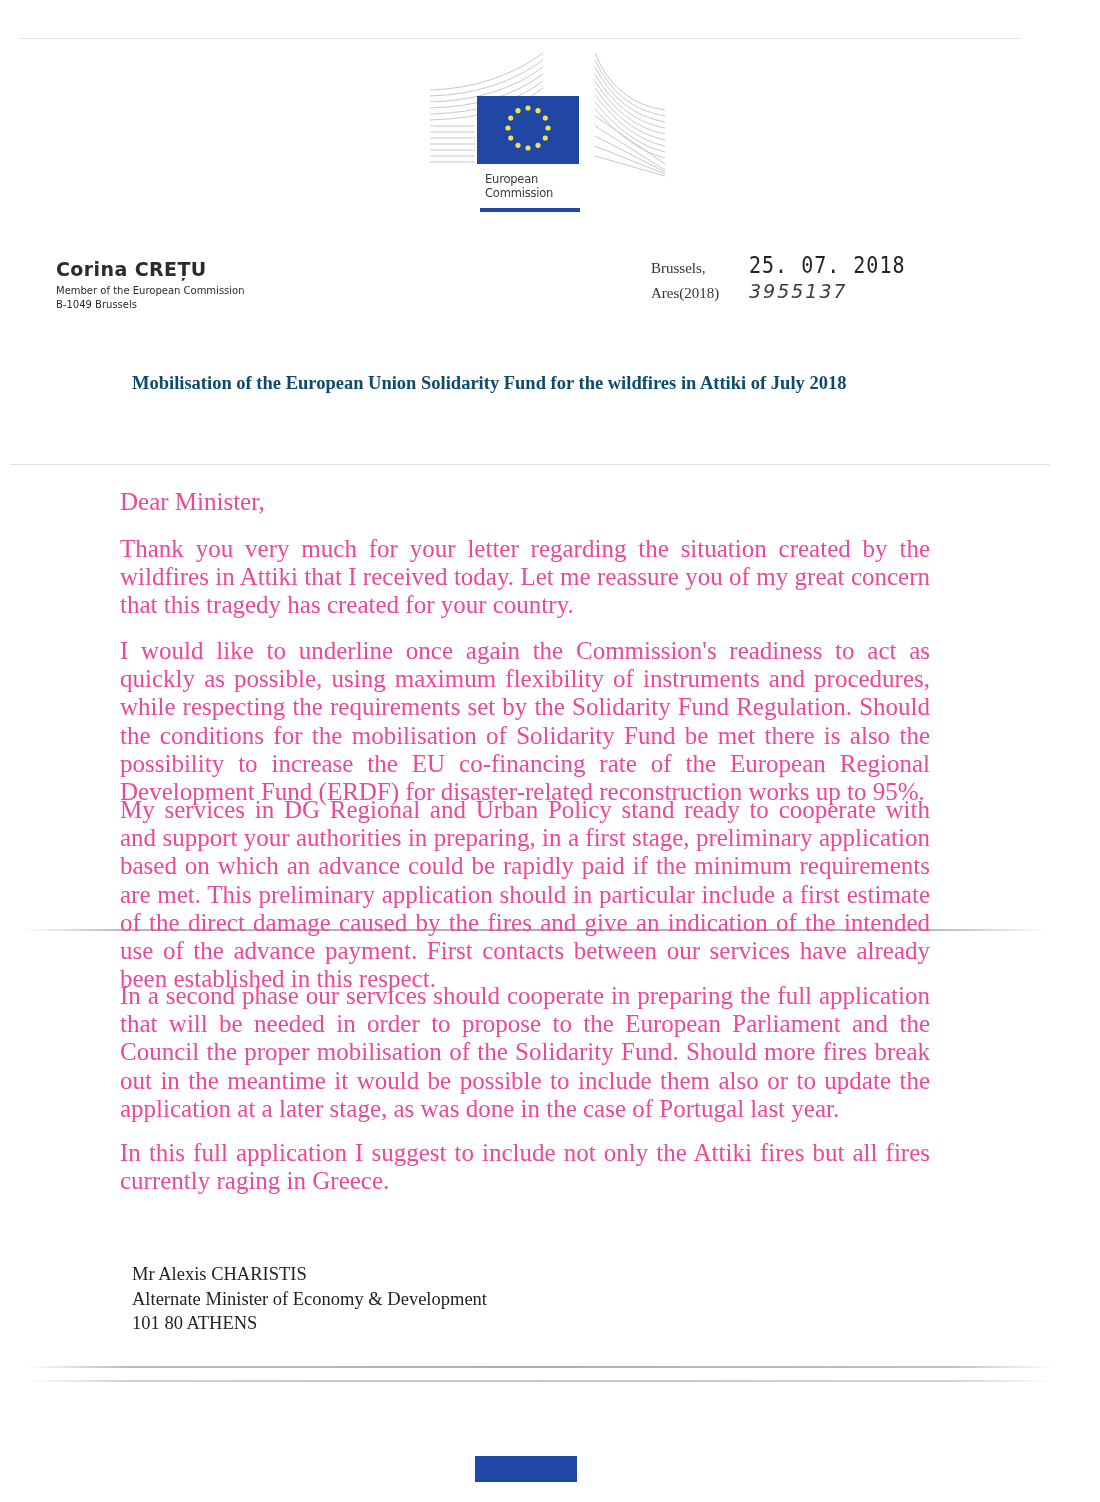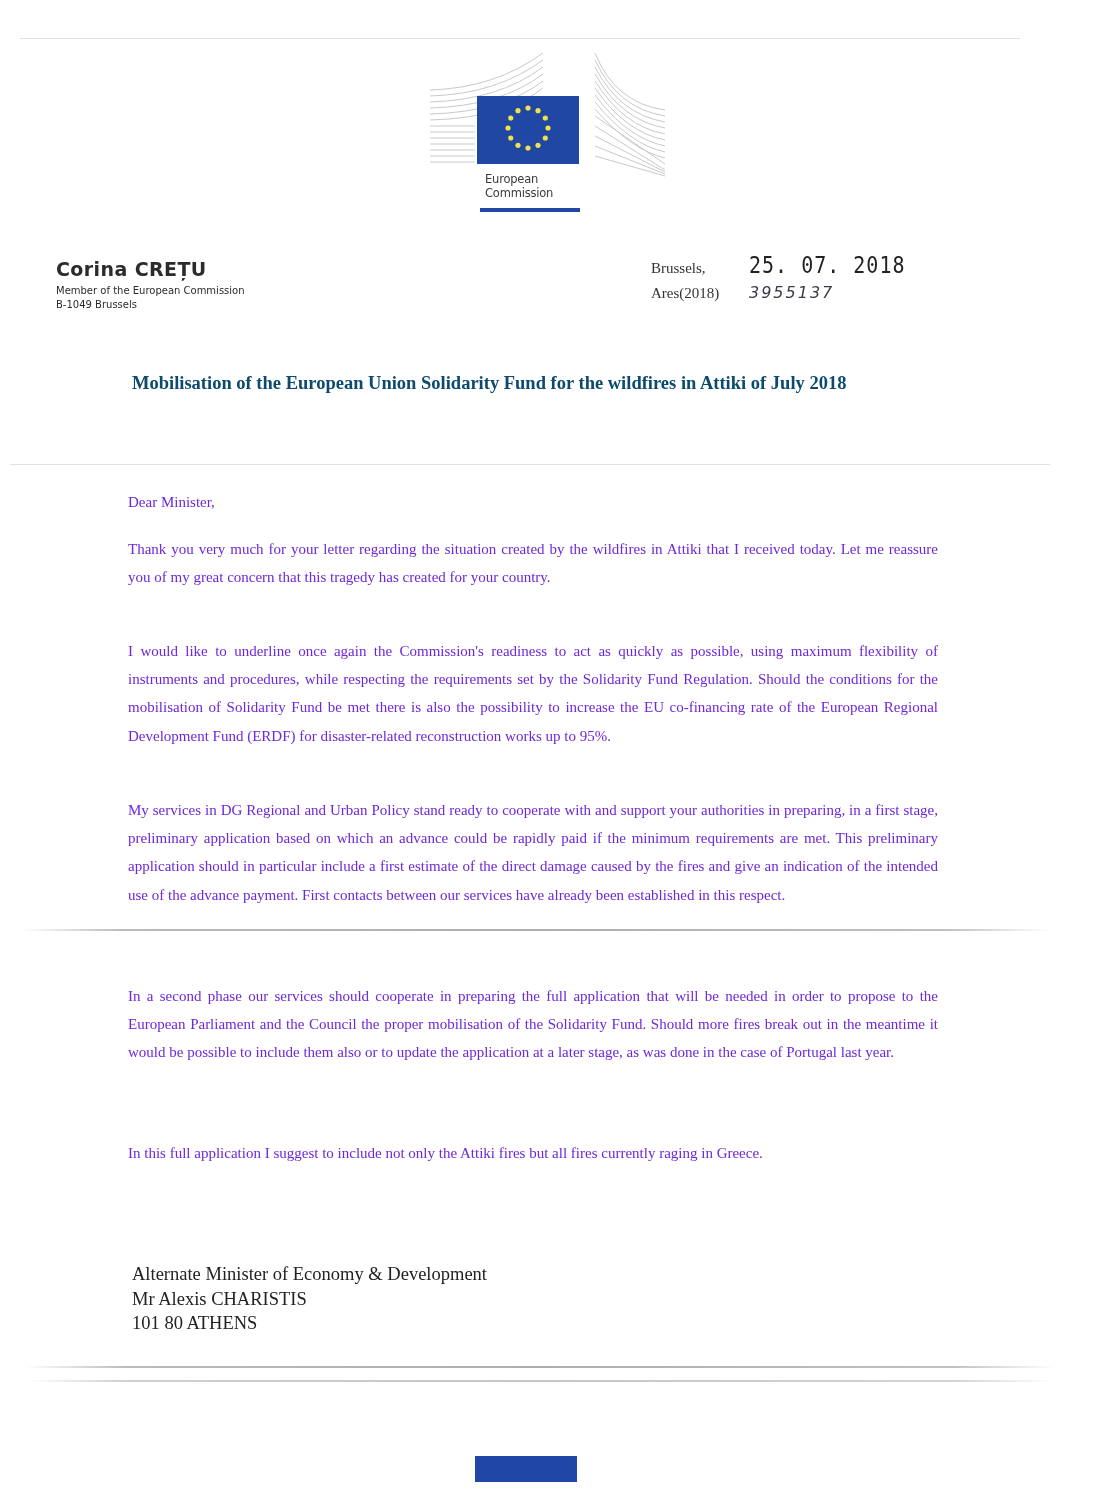--- a/index.html
+++ b/index.html
@@ -92,47 +92,47 @@
     .dateblock .stamp {
       font-family: "DejaVu Sans Mono", monospace;
       font-size: 20px;
       letter-spacing: 1px;
       color: #222;
       transform: scaleY(1.15);
       display: inline-block;
     }
     .dateblock .hand {
       font-family: "DejaVu Sans", sans-serif;
-      font-size: 16px;
+      font-size: 19px;
       letter-spacing: 2px;
       color: #3a3a4a;
       font-style: italic;
     }
 
     
     .subject {
       position: absolute;
       left: 132px;
       top: 370px;
       width: 810px;
       font-size: 18.5px;
       line-height: 27px;
       font-weight: bold;
       color: #0c4a6e;
     }
 
     
     .body-text {
       position: absolute;
-      left: 128px;
+      left: 120px;
       width: 810px;
-      font-size: 15px;
+      font-size: 25px;
       line-height: 28.2px;
       text-align: justify;
-      color: #6d28d9;
+      color: #ec4899;
     }
     .salutation { top: 488px; }
     .p1 { top: 535px; }
     .p2 { top: 637px; }
     .p3 { top: 796px; }
     .p4 { top: 982px; }
     .p5 { top: 1139px; }
 
     
     .recipient {
@@ -239,18 +239,18 @@
 <div class="subject">Mobilisation of the European Union Solidarity Fund for the wildfires in Attiki of July 2018</div>
 
 <div class="body-text salutation">Dear Minister,</div>
 <div class="body-text p1">Thank you very much for your letter regarding the situation created by the wildfires in Attiki that I received today. Let me reassure you of my great concern that this tragedy has created for your country.</div>
 <div class="body-text p2">I would like to underline once again the Commission's readiness to act as quickly as possible, using maximum flexibility of instruments and procedures, while respecting the requirements set by the Solidarity Fund Regulation. Should the conditions for the mobilisation of Solidarity Fund be met there is also the possibility to increase the EU co-financing rate of the European Regional Development Fund (ERDF) for disaster-related reconstruction works up to 95%.</div>
 <div class="body-text p3">My services in DG Regional and Urban Policy stand ready to cooperate with and support your authorities in preparing, in a first stage, preliminary application based on which an advance could be rapidly paid if the minimum requirements are met. This preliminary application should in particular include a first estimate of the direct damage caused by the fires and give an indication of the intended use of the advance payment. First contacts between our services have already been established in this respect.</div>
 <div class="body-text p4">In a second phase our services should cooperate in preparing the full application that will be needed in order to propose to the European Parliament and the Council the proper mobilisation of the Solidarity Fund. Should more fires break out in the meantime it would be possible to include them also or to update the application at a later stage, as was done in the case of Portugal last year.</div>
 <div class="body-text p5">In this full application I suggest to include not only the Attiki fires but all fires currently raging in Greece.</div>
 
 <div class="recipient">
+  <div>Mr Alexis CHARISTIS</div>
   <div>Alternate Minister of Economy &amp; Development</div>
-  <div>Mr Alexis CHARISTIS</div>
   <div>101 80 ATHENS</div>
 </div>
 
 <div class="footer-bar"></div>
 
 </body></html>

